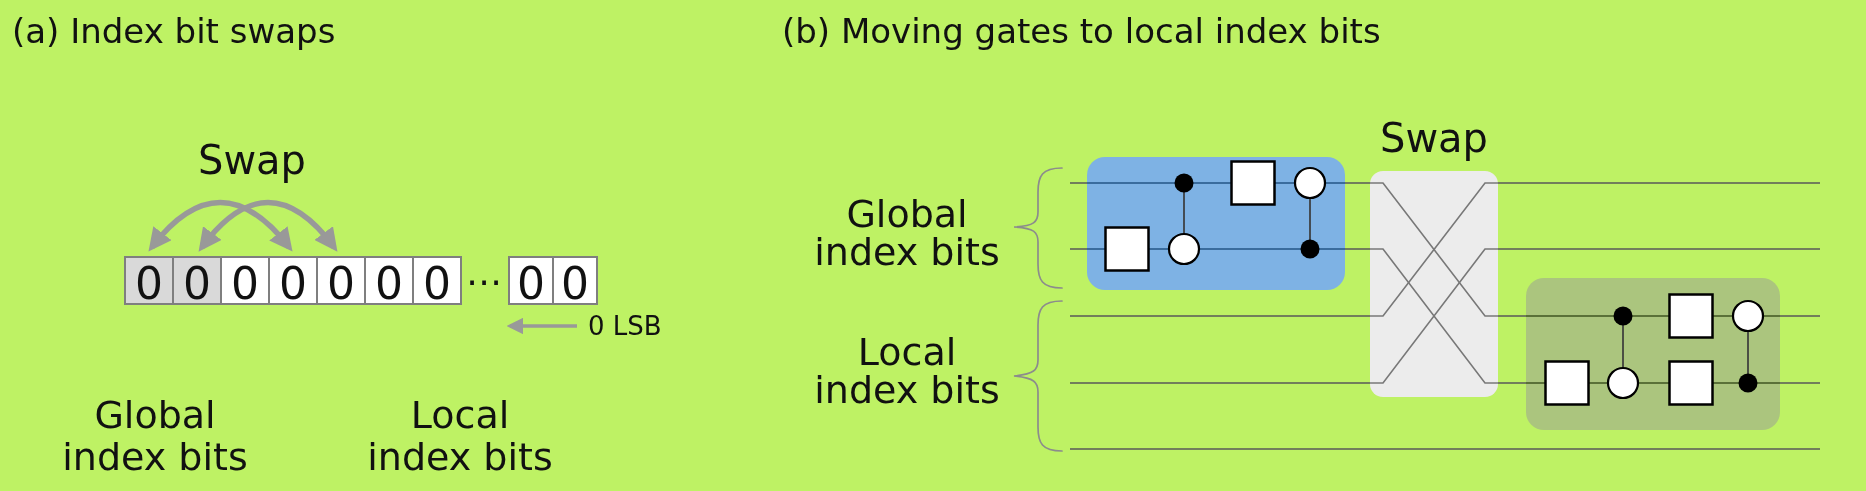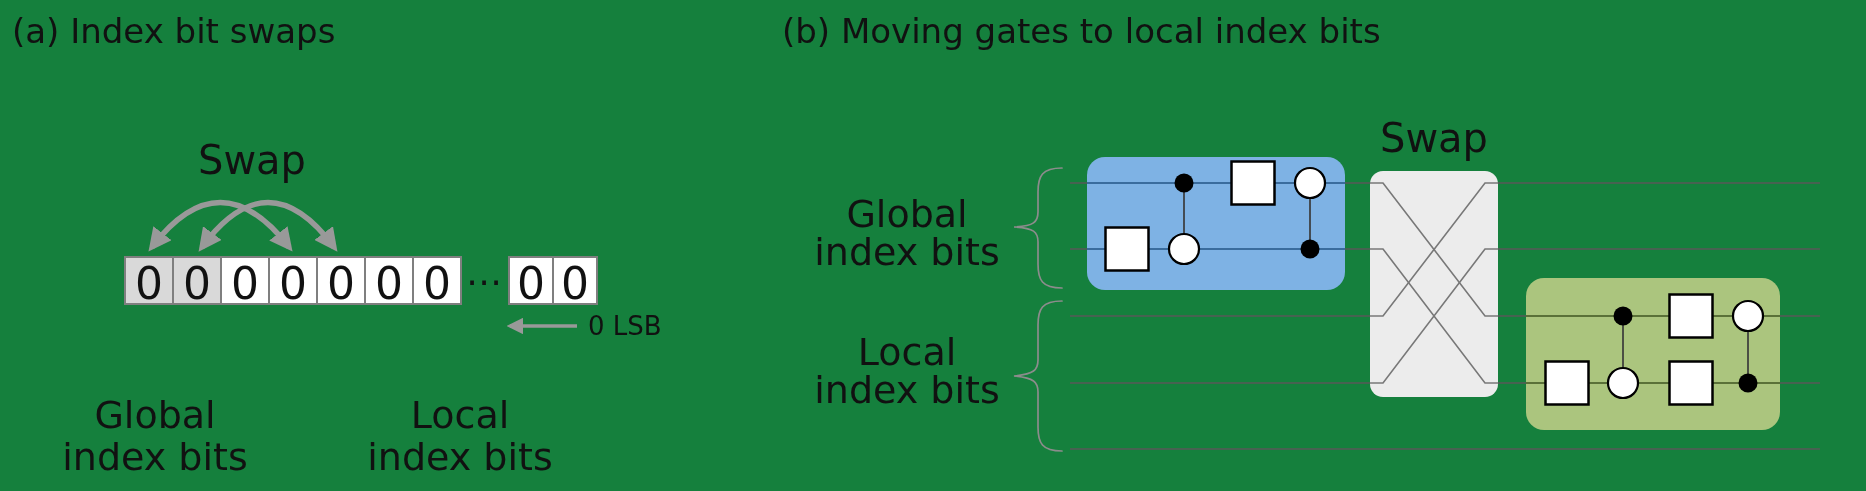--- a/index.html
+++ b/index.html
@@ -1,16 +1,16 @@
 <!DOCTYPE html>
 <html><head>
 <meta charset="utf-8">
 <style>
   html,body{margin:0;padding:0;background:#ffffff;}
-  .stage{position:relative;width:1866px;height:491px;background:#15803d;overflow:hidden;
+  .stage{position:relative;width:1866px;height:491px;background:#bef264;overflow:hidden;
          font-family:"DejaVu Sans","Liberation Sans",sans-serif;}
   svg text{font-family:"DejaVu Sans","Liberation Sans",sans-serif;fill:#111111;}
   .title{font-size:34px;}
   .label{font-size:38px;}
   .swaplbl{font-size:40px;}
   .bit{font-size:44px;}
   .lsb{font-size:26px;}
 </style>
 </head>
 <body>

